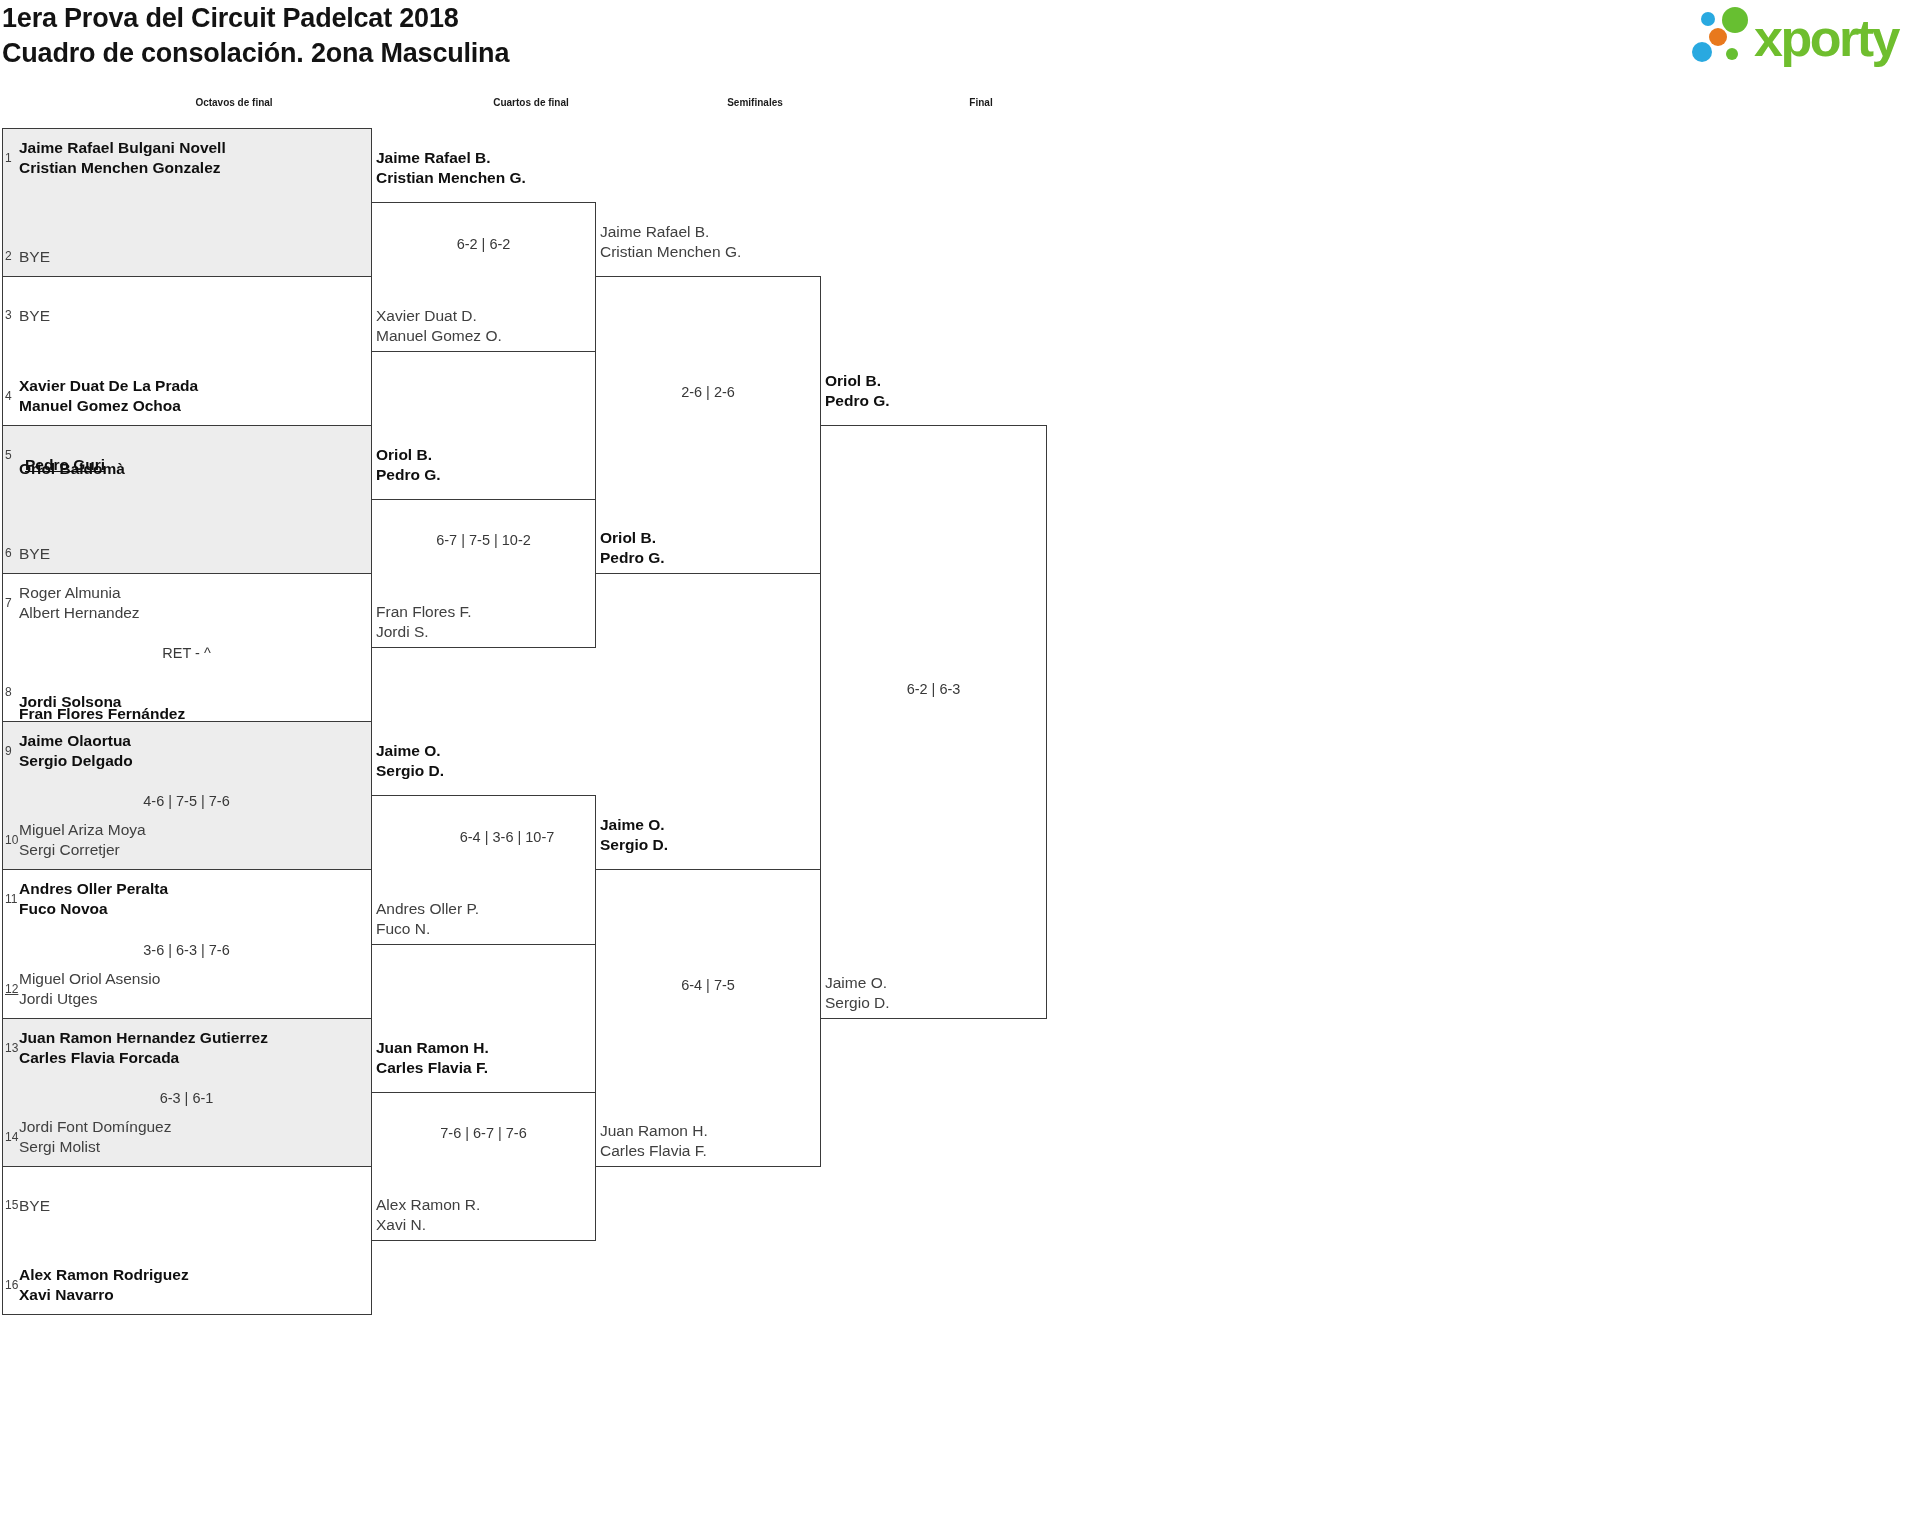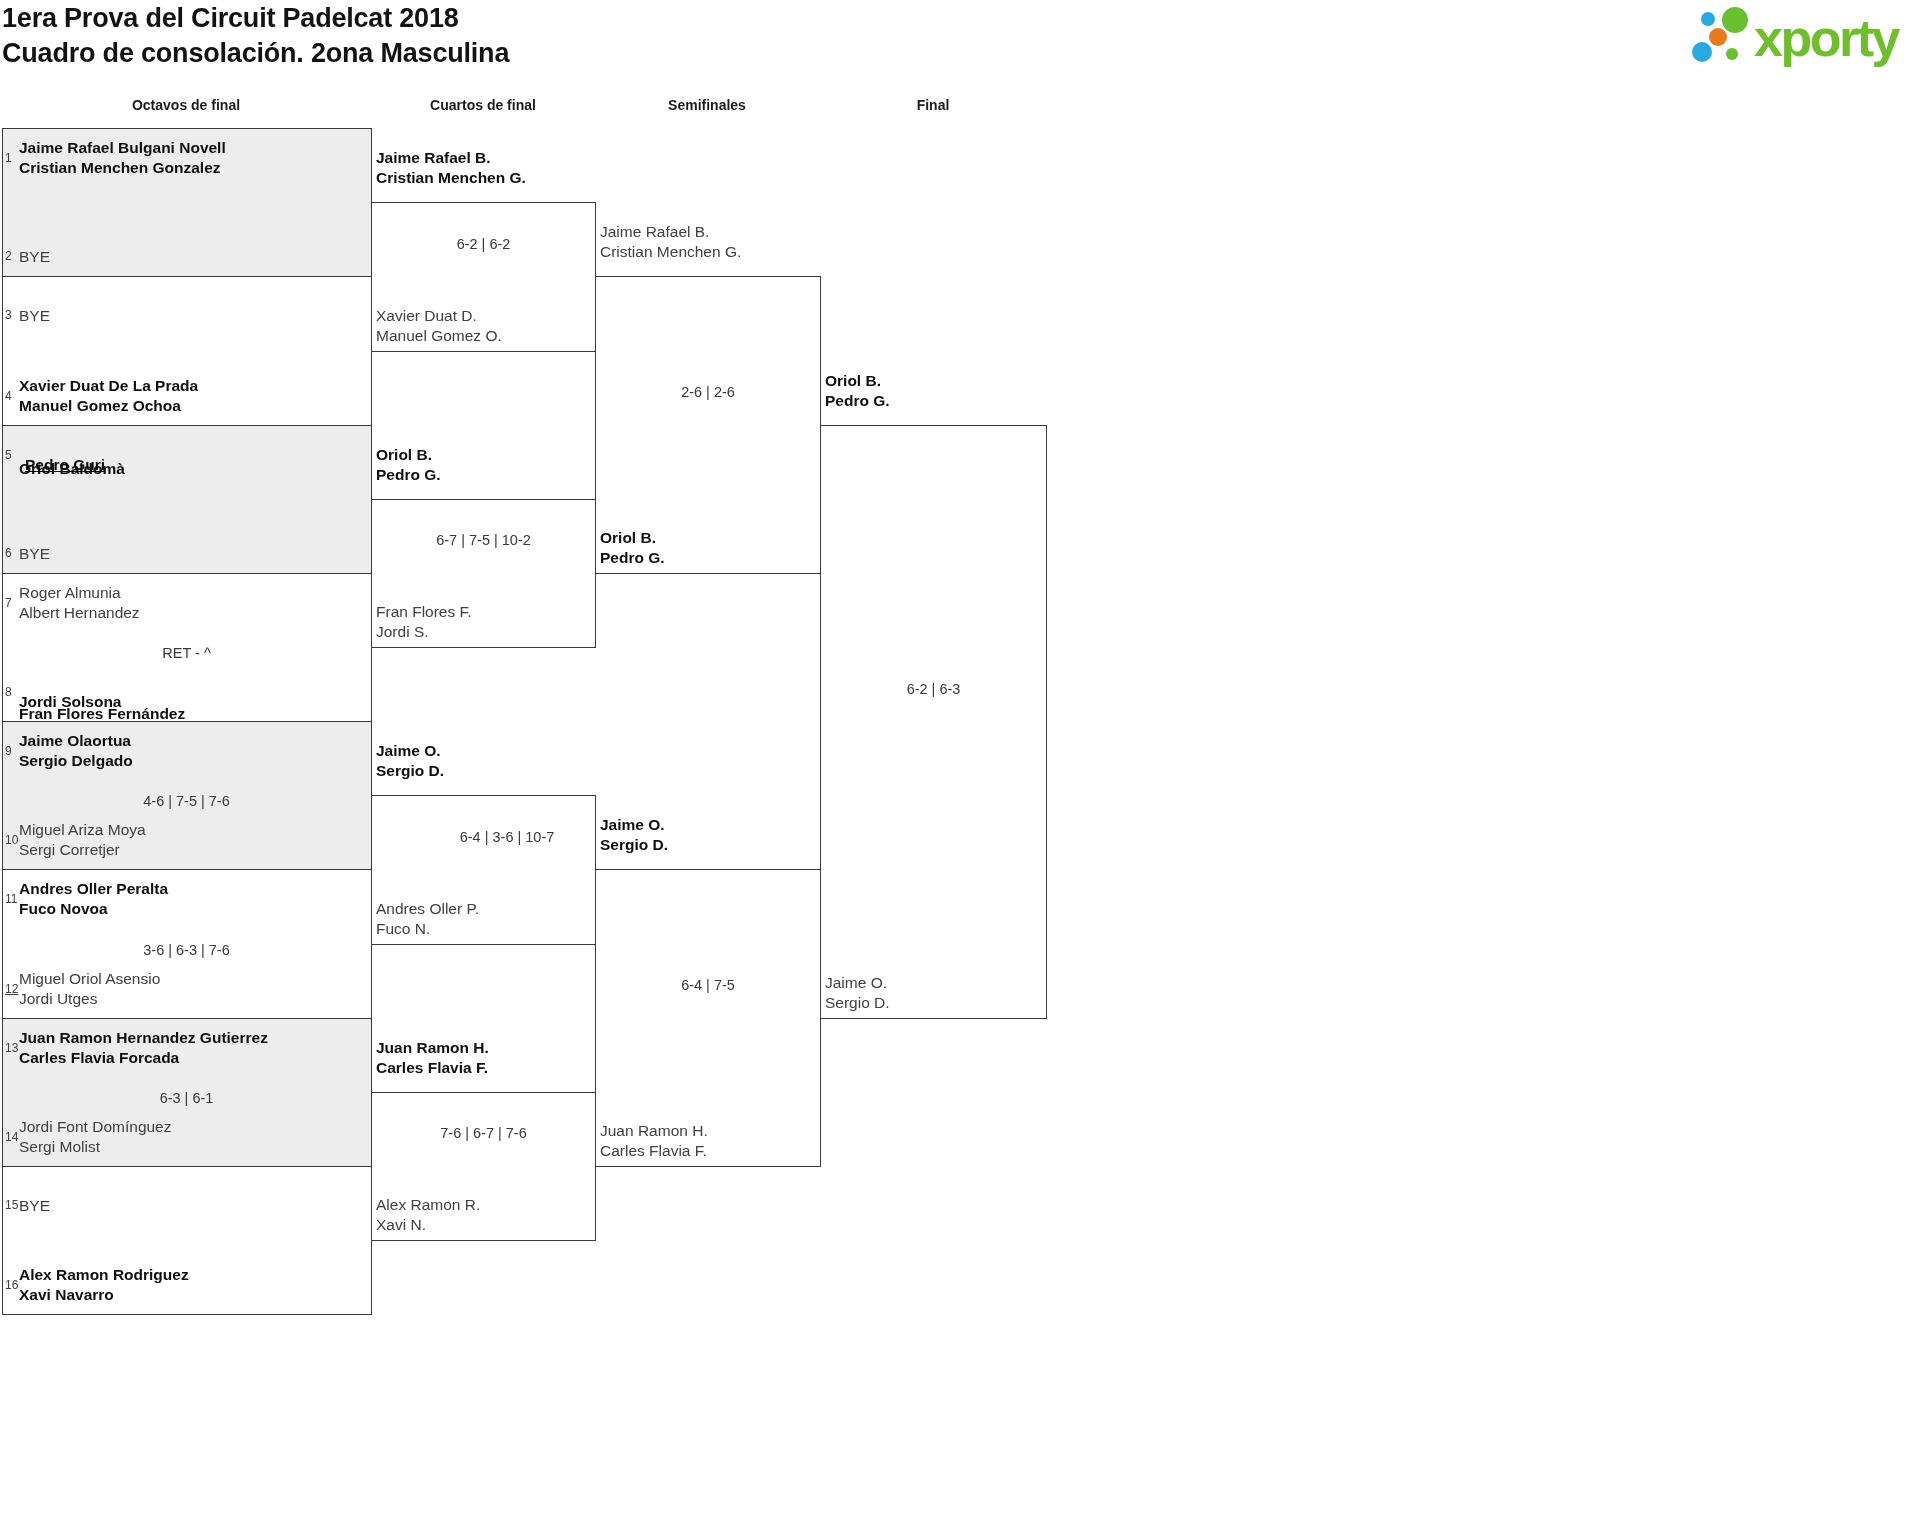--- a/index.html
+++ b/index.html
@@ -6,21 +6,21 @@
   #canvas{
     position:relative;width:1920px;height:1525px;background:#ffffff;
     font-family:"Liberation Sans",sans-serif;overflow:hidden;
   }
   .title-line{
     position:absolute;left:2px;font-size:27px;line-height:35px;font-weight:700;
     color:#131313;letter-spacing:-0.2px;white-space:nowrap;
   }
   .round-header{
     position:absolute;top:97px;transform:translateX(-50%);
-    font-size:14px;font-weight:600;color:#1b1b1b;white-space:nowrap;
+    font-size:10px;font-weight:600;color:#1b1b1b;white-space:nowrap;margin-left:48px;
   }
   .r16-box,.match-box{
     position:absolute;border:1px solid #3a3a3a;box-sizing:border-box;background:#fff;
   }
   .name-block{
     position:absolute;font-size:15.5px;line-height:19.5px;color:#404040;white-space:nowrap;
   }
   .name-block.winner{font-weight:700;color:#0f0f0f;}
   .seed{
     position:absolute;font-size:12px;color:#404040;line-height:16px;

